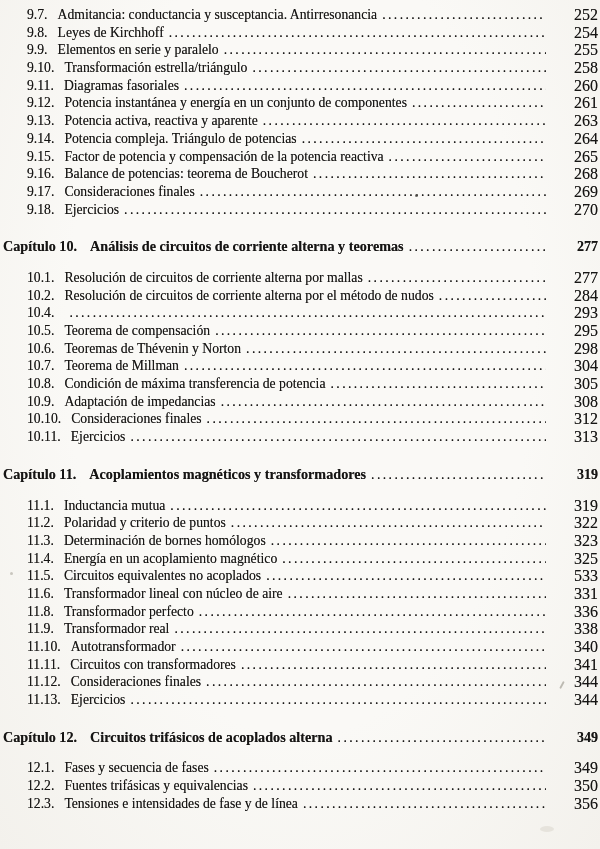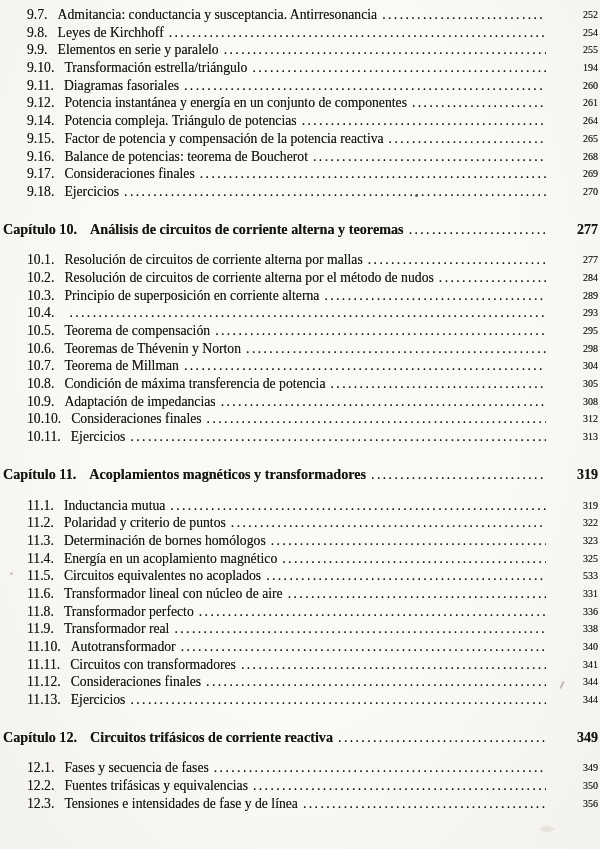--- a/index.html
+++ b/index.html
@@ -57,21 +57,21 @@
   }
   .dots::after {
     content: "........................................................................................................................";
     letter-spacing: 2.4px;
   }
   .page {
     flex: 0 0 auto;
     width: 30px;
     margin-left: 22px;
     text-align: right;
-    font-size: 10px;
+    font-size: 16px;
   }
   .row.chapter .page {
     font-weight: bold;
     font-size: 14px;
   }
   .artifact {
     position: absolute;
     pointer-events: none;
   }
   .artifact.dot1 { left: 415px; top: 194px; width: 3px; height: 3px; border-radius: 50%; background: #4a4742; opacity: .8; }
@@ -99,33 +99,39 @@
       <div class="row entry">
         <span class="num">9.9.</span>
         <span class="title">Elementos en serie y paralelo</span>
         <span class="dots"></span>
         <span class="page">255</span>
       </div>
       <div class="row entry">
         <span class="num">9.10.</span>
         <span class="title">Transformación estrella/triángulo</span>
         <span class="dots"></span>
-        <span class="page">194</span>
+        <span class="page">258</span>
       </div>
       <div class="row entry">
         <span class="num">9.11.</span>
         <span class="title">Diagramas fasoriales</span>
         <span class="dots"></span>
         <span class="page">260</span>
       </div>
       <div class="row entry">
         <span class="num">9.12.</span>
         <span class="title">Potencia instantánea y energía en un conjunto de componentes</span>
         <span class="dots"></span>
         <span class="page">261</span>
+      </div>
+      <div class="row entry">
+        <span class="num">9.13.</span>
+        <span class="title">Potencia activa, reactiva y aparente</span>
+        <span class="dots"></span>
+        <span class="page">263</span>
       </div>
       <div class="row entry">
         <span class="num">9.14.</span>
         <span class="title">Potencia compleja. Triángulo de potencias</span>
         <span class="dots"></span>
         <span class="page">264</span>
       </div>
       <div class="row entry">
         <span class="num">9.15.</span>
         <span class="title">Factor de potencia y compensación de la potencia reactiva</span>
@@ -162,26 +168,20 @@
         <span class="dots"></span>
         <span class="page">277</span>
       </div>
       <div class="row entry">
         <span class="num">10.2.</span>
         <span class="title">Resolución de circuitos de corriente alterna por el método de nudos</span>
         <span class="dots"></span>
         <span class="page">284</span>
       </div>
       <div class="row entry">
-        <span class="num">10.3.</span>
-        <span class="title">Principio de superposición en corriente alterna</span>
-        <span class="dots"></span>
-        <span class="page">289</span>
-      </div>
-      <div class="row entry">
         <span class="num">10.4.</span>
         <span class="dots"></span>
         <span class="page">293</span>
       </div>
       <div class="row entry">
         <span class="num">10.5.</span>
         <span class="title">Teorema de compensación</span>
         <span class="dots"></span>
         <span class="page">295</span>
       </div>
@@ -294,21 +294,21 @@
         <span class="page">344</span>
       </div>
       <div class="row entry">
         <span class="num">11.13.</span>
         <span class="title">Ejercicios</span>
         <span class="dots"></span>
         <span class="page">344</span>
       </div>
       <div class="row chapter">
         <span class="ch-label">Capítulo 12.</span>
-        <span class="title">Circuitos trifásicos de corriente reactiva</span>
+        <span class="title">Circuitos trifásicos de acoplados alterna</span>
         <span class="dots"></span>
         <span class="page">349</span>
       </div>
       <div class="row entry">
         <span class="num">12.1.</span>
         <span class="title">Fases y secuencia de fases</span>
         <span class="dots"></span>
         <span class="page">349</span>
       </div>
       <div class="row entry">

